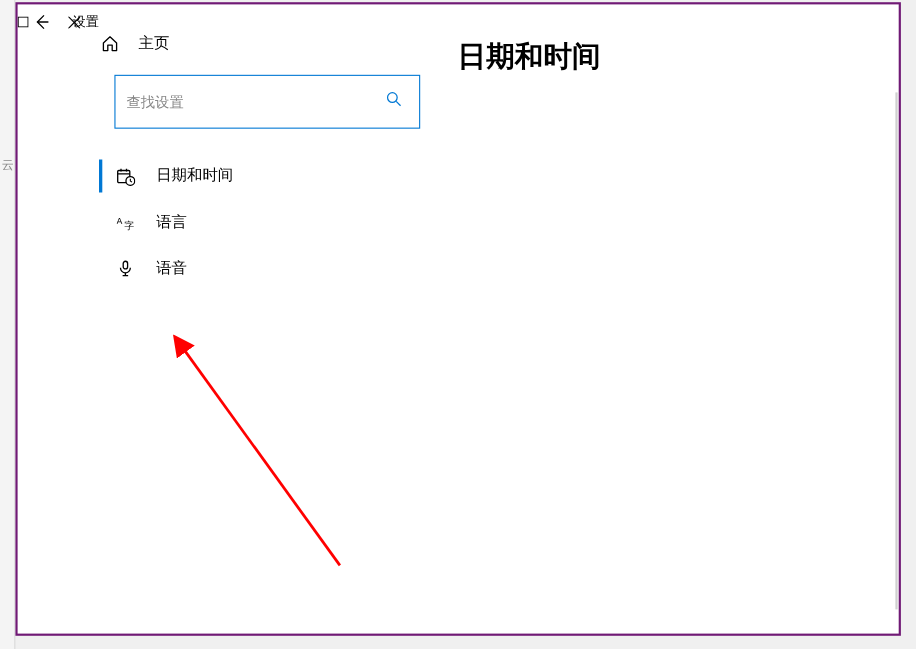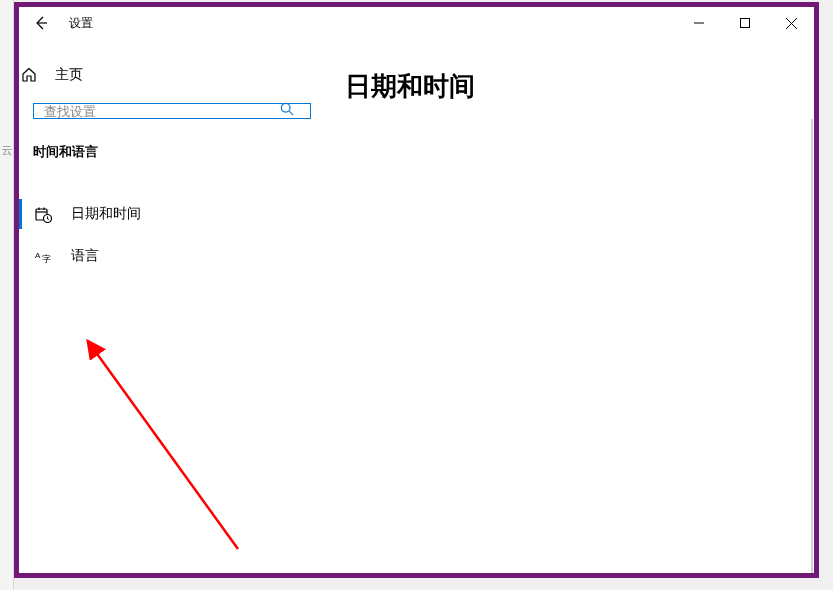--- a/index.html
+++ b/index.html
@@ -10,23 +10,22 @@
       height: 590px;
       position: relative;
     }
     .window {
       position: absolute;
       left: 14px;
       top: 2px;
       width: 805px;
       height: 576px;
       background: #ffffff;
-      border: 5px solid #701a75;
-      display: flex;
-      flex-direction: column;
+      border: 2px solid #701a75;
+      display: flex;
     }
     .titlebar {
       height: 32px;
       display: flex;
       align-items: center;
       position: relative;
     }
     .back-btn {
       width: 44px;
       height: 32px;
@@ -77,21 +76,21 @@
       display: flex;
       justify-content: center;
     }
     .home-row .label {
       font-size: 14px;
       color: #000;
       margin-left: 16px;
     }
     .search-box {
       margin: 10px 14px 18px 14px;
-      height: 16px;
+      height: 49px;
       border: 1px solid #0078d4;
       display: flex;
       align-items: center;
       padding: 0 16px 0 10px;
       background: #fff;
     }
     .search-box input {
       flex: 1;
       border: none;
       outline: none;
@@ -226,21 +225,20 @@
       <div class="search-box">
         <input type="text" placeholder="查找设置" style="">
         <span class="search-icon">
           <svg width="14" height="14" viewBox="0 0 16 16">
               <circle cx="6.5" cy="6.5" r="5" stroke="#0078d4" stroke-width="1.3" fill="none"></circle>
               <line x1="10.5" y1="10.5" x2="15" y2="15" stroke="#0078d4" stroke-width="1.3"></line>
             </svg>
         </span>
       </div>
 
-      <div class="section-header">时间和语言</div>
 
       <div class="nav-list">
 
         <div class="nav-item active">
           <span class="icon-slot">
             <svg width="17" height="17" viewBox="0 0 17 17">
                 <rect x="1" y="3" width="11" height="11" rx="1" stroke="#000" stroke-width="1.2" fill="none"></rect>
                 <line x1="1" y1="6" x2="12" y2="6" stroke="#000" stroke-width="1.2"></line>
                 <line x1="4" y1="1.5" x2="4" y2="4" stroke="#000" stroke-width="1.2"></line>
                 <line x1="9" y1="1.5" x2="9" y2="4" stroke="#000" stroke-width="1.2"></line>
@@ -256,20 +254,31 @@
         <div class="nav-item">
           <span class="icon-slot">
             <svg width="16" height="16" viewBox="0 0 16 16">
                 <text x="0" y="10" font-size="8" fill="#000" font-family="sans-serif">A</text>
                 <text x="7" y="14" font-size="9" fill="#000" font-family="sans-serif">字</text>
               </svg>
           </span>
           <span class="label">语言</span>
         </div>
 
+        <div class="nav-item">
+          <span class="icon-slot">
+            <svg width="16" height="16" viewBox="0 0 16 16">
+                <rect x="6" y="1.5" width="4" height="7" rx="2" stroke="#000" stroke-width="1.2" fill="none"></rect>
+                <path d="M3.5 7.5 a4.5 4.5 0 0 0 9 0" stroke="#000" stroke-width="1.2" fill="none"></path>
+                <line x1="8" y1="12" x2="8" y2="14.5" stroke="#000" stroke-width="1.2"></line>
+                <line x1="5.5" y1="14.5" x2="10.5" y2="14.5" stroke="#000" stroke-width="1.2"></line>
+              </svg>
+          </span>
+          <span class="label">语音</span>
+        </div>
 
       </div>
 
       <svg class="arrow-svg" width="170" height="215" viewBox="0 0 170 215">
         <defs>
           <marker id="arrowhead" markerWidth="8" markerHeight="8" refX="2" refY="4" orient="auto">
             <polygon points="0 0, 8 4, 0 8" fill="#ff0000"></polygon>
           </marker>
         </defs>
         <line x1="155" y1="210" x2="12" y2="12" stroke="#ff0000" stroke-width="2.5" marker-end="url(#arrowhead)"></line>

